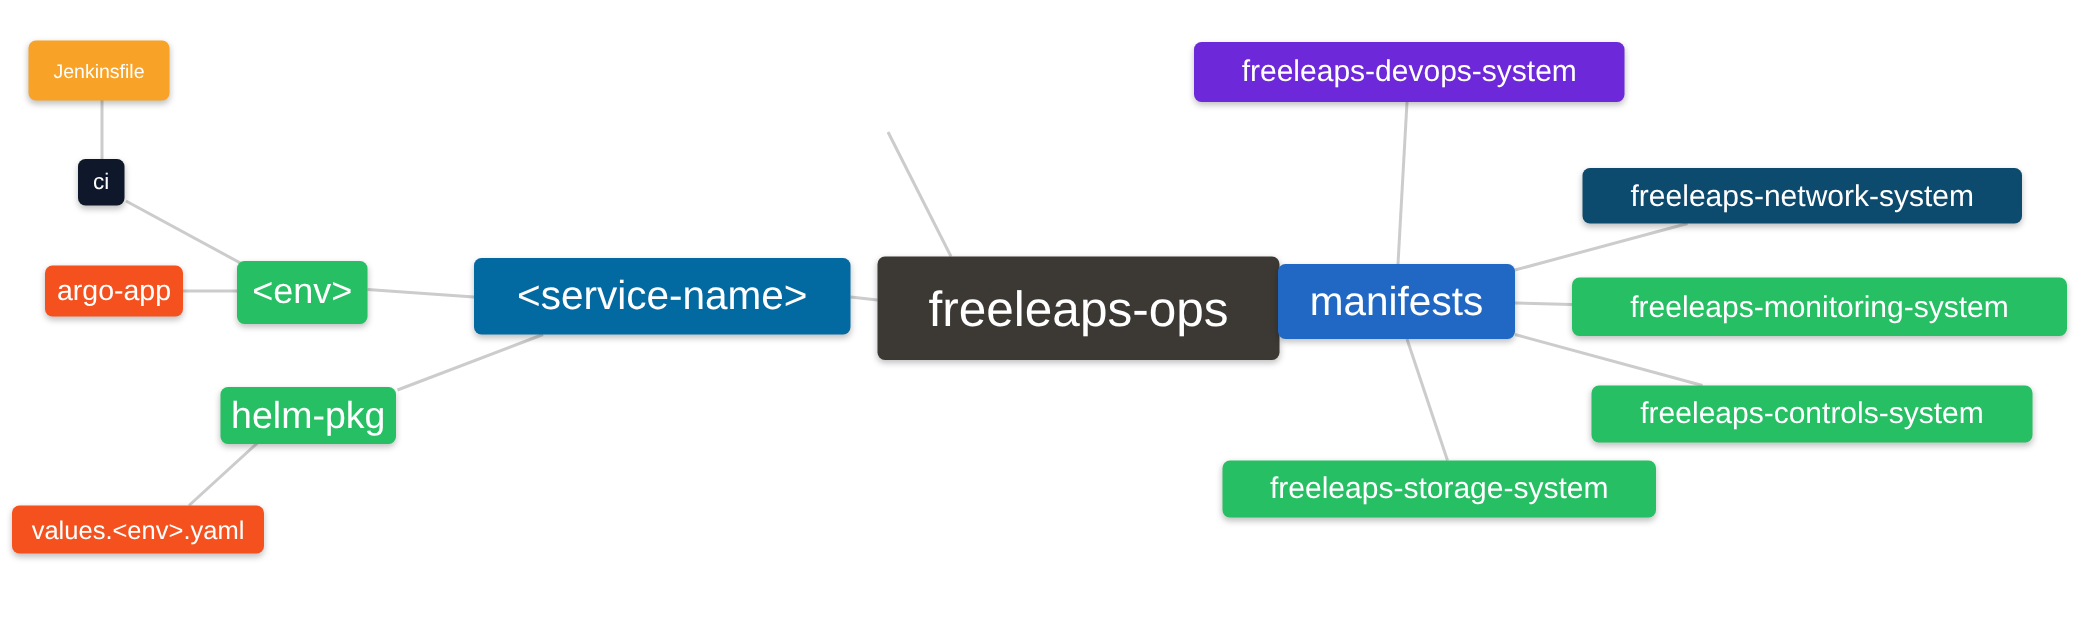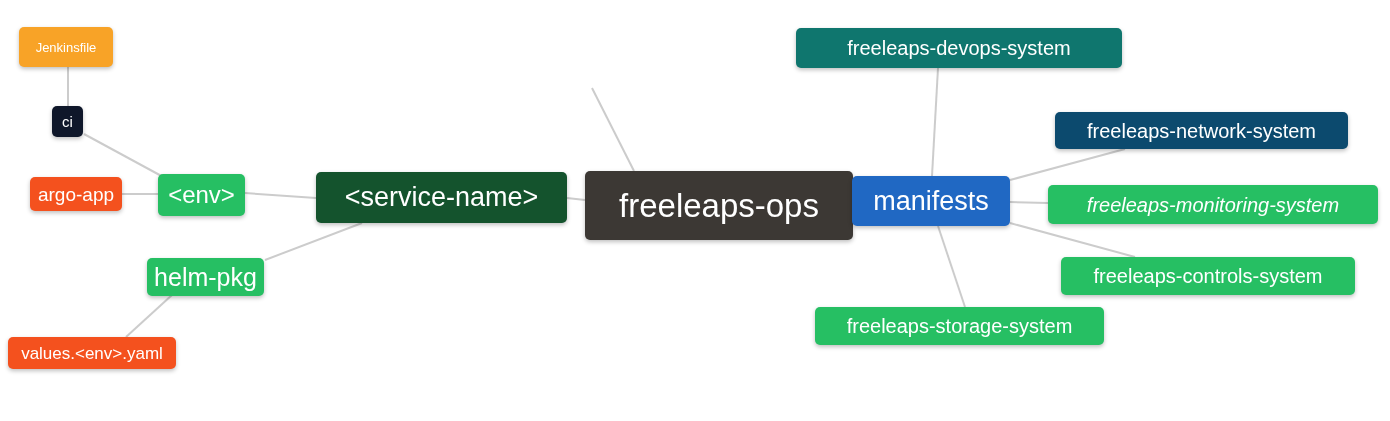--- a/index.html
+++ b/index.html
@@ -56,21 +56,21 @@
       <line x1="1010" y1="202" x2="1048" y2="203" stroke="#cccccc" stroke-width="2"></line>
       <line x1="1010" y1="223" x2="1135" y2="257" stroke="#cccccc" stroke-width="2"></line>
       <line x1="938" y1="226" x2="965" y2="307" stroke="#cccccc" stroke-width="2"></line>
     </svg>
 <div class="node" style="left: 19px; top: 27px; width: 94px; height: 40px; font-size: 13px; background: rgb(248, 163, 39); color: rgb(255, 255, 255);">Jenkinsfile</div>
     <div class="node" style="left: 52px; top: 106px; width: 31px; height: 31px; font-size: 15px; background: #0f172a; color: rgb(255, 255, 255);">ci</div>
     <div class="node" style="left: 30px; top: 177px; width: 92px; height: 34px; font-size: 19px; background: rgb(244, 81, 30); color: rgb(255, 255, 255);">argo-app</div>
     <div class="node" style="left: 158px; top: 174px; width: 87px; height: 42px; font-size: 24px; background: rgb(38, 191, 99); color: rgb(255, 255, 255);">&lt;env&gt;</div>
     <div class="node" style="left: 147px; top: 258px; width: 117px; height: 38px; font-size: 25px; background: rgb(38, 191, 99); color: rgb(255, 255, 255);">helm-pkg</div>
     <div class="node" style="left: 8px; top: 337px; width: 168px; height: 32px; font-size: 17px; background: rgb(244, 81, 30); color: rgb(255, 255, 255);">values.&lt;env&gt;.yaml</div>
-    <div class="node" style="left: 316px; top: 172px; width: 251px; height: 51px; font-size: 27px; background: #14532d; color: rgb(255, 255, 255);">&lt;service-name&gt;</div>
+    <div class="node" style="left: 316px; top: 172px; width: 251px; height: 51px; font-size: 27px; background: #0369a1; color: rgb(255, 255, 255);">&lt;service-name&gt;</div>
     <div class="node" style="left: 585px; top: 171px; width: 268px; height: 69px; font-size: 33px; background: rgb(60, 56, 52); color: rgb(255, 255, 255); text-align: center;">freeleaps-ops</div>
     <div class="node" style="left: 852px; top: 176px; width: 158px; height: 50px; font-size: 27px; background: rgb(32, 104, 195); color: rgb(255, 255, 255);">manifests</div>
-    <div class="node" style="left: 796px; top: 28px; width: 326px; height: 40px; font-size: 20px; background: #0f766e; color: rgb(255, 255, 255);">freeleaps-devops-system</div>
+    <div class="node" style="left: 796px; top: 28px; width: 287px; height: 40px; font-size: 20px; background: #6d28d9; color: rgb(255, 255, 255);">freeleaps-devops-system</div>
     <div class="node" style="left: 1055px; top: 112px; width: 293px; height: 37px; font-size: 20px; background: #0c4a6e; color: rgb(255, 255, 255);">freeleaps-network-system</div>
-    <div class="node" style="left: 1048px; top: 185px; width: 330px; height: 39px; font-size: 20px; background: rgb(38, 191, 99); color: rgb(255, 255, 255); font-style: italic;">freeleaps-monitoring-system</div>
+    <div class="node" style="left: 1048px; top: 185px; width: 330px; height: 39px; font-size: 20px; background: rgb(38, 191, 99); color: rgb(255, 255, 255);">freeleaps-monitoring-system</div>
     <div class="node" style="left: 1061px; top: 257px; width: 294px; height: 38px; font-size: 20px; background: rgb(38, 191, 99); color: rgb(255, 255, 255);">freeleaps-controls-system</div>
     <div class="node" style="left: 815px; top: 307px; width: 289px; height: 38px; font-size: 20px; background: rgb(38, 191, 99); color: rgb(255, 255, 255);">freeleaps-storage-system</div>
   </div>
 
 </body></html>

